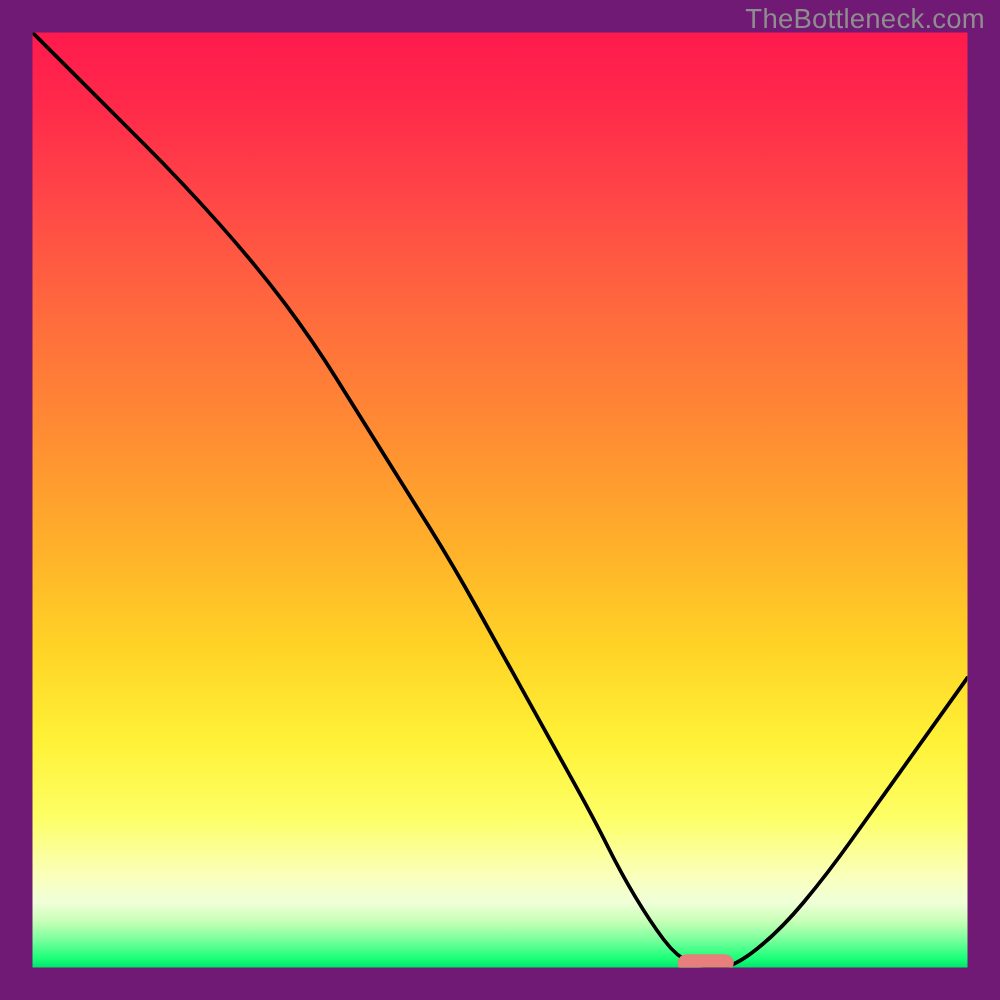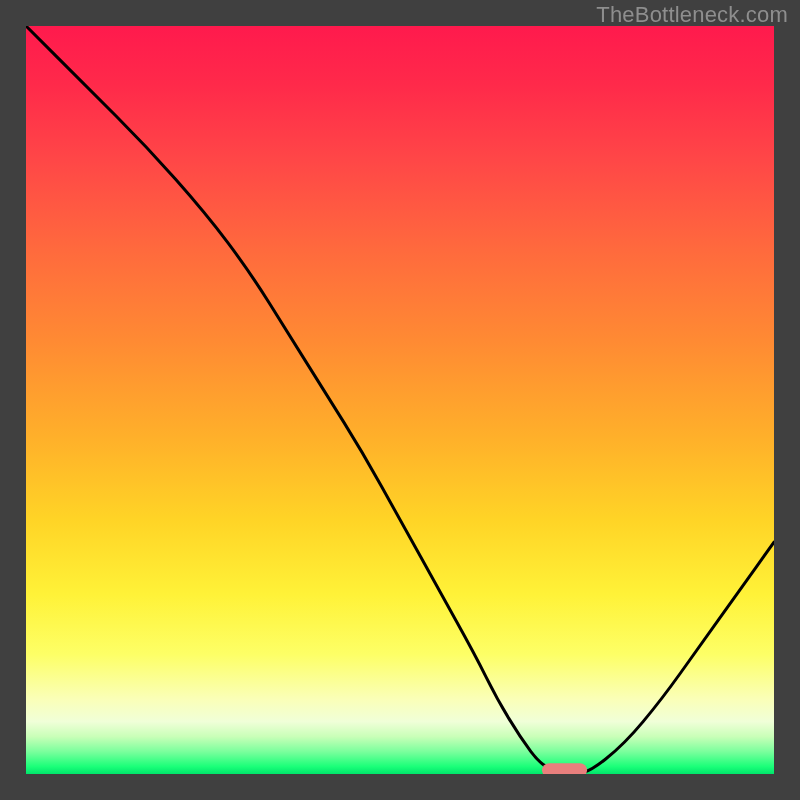--- a/index.html
+++ b/index.html
@@ -10,21 +10,21 @@
     background: #000;
     overflow: hidden;
     font-family: Arial, Helvetica, sans-serif;
   }
   .frame {
     position: absolute;
     left: 0;
     top: 0;
     width: 800px;
     height: 800px;
-    background: #404040;
+    background: #701a75;
   }
   .plot {
     position: absolute;
     left: 26px;
     top: 26px;
     width: 748px;
     height: 748px;
     background: linear-gradient(to bottom,
       #ff1a4d 0%,
       #ff2a4a 8%,

